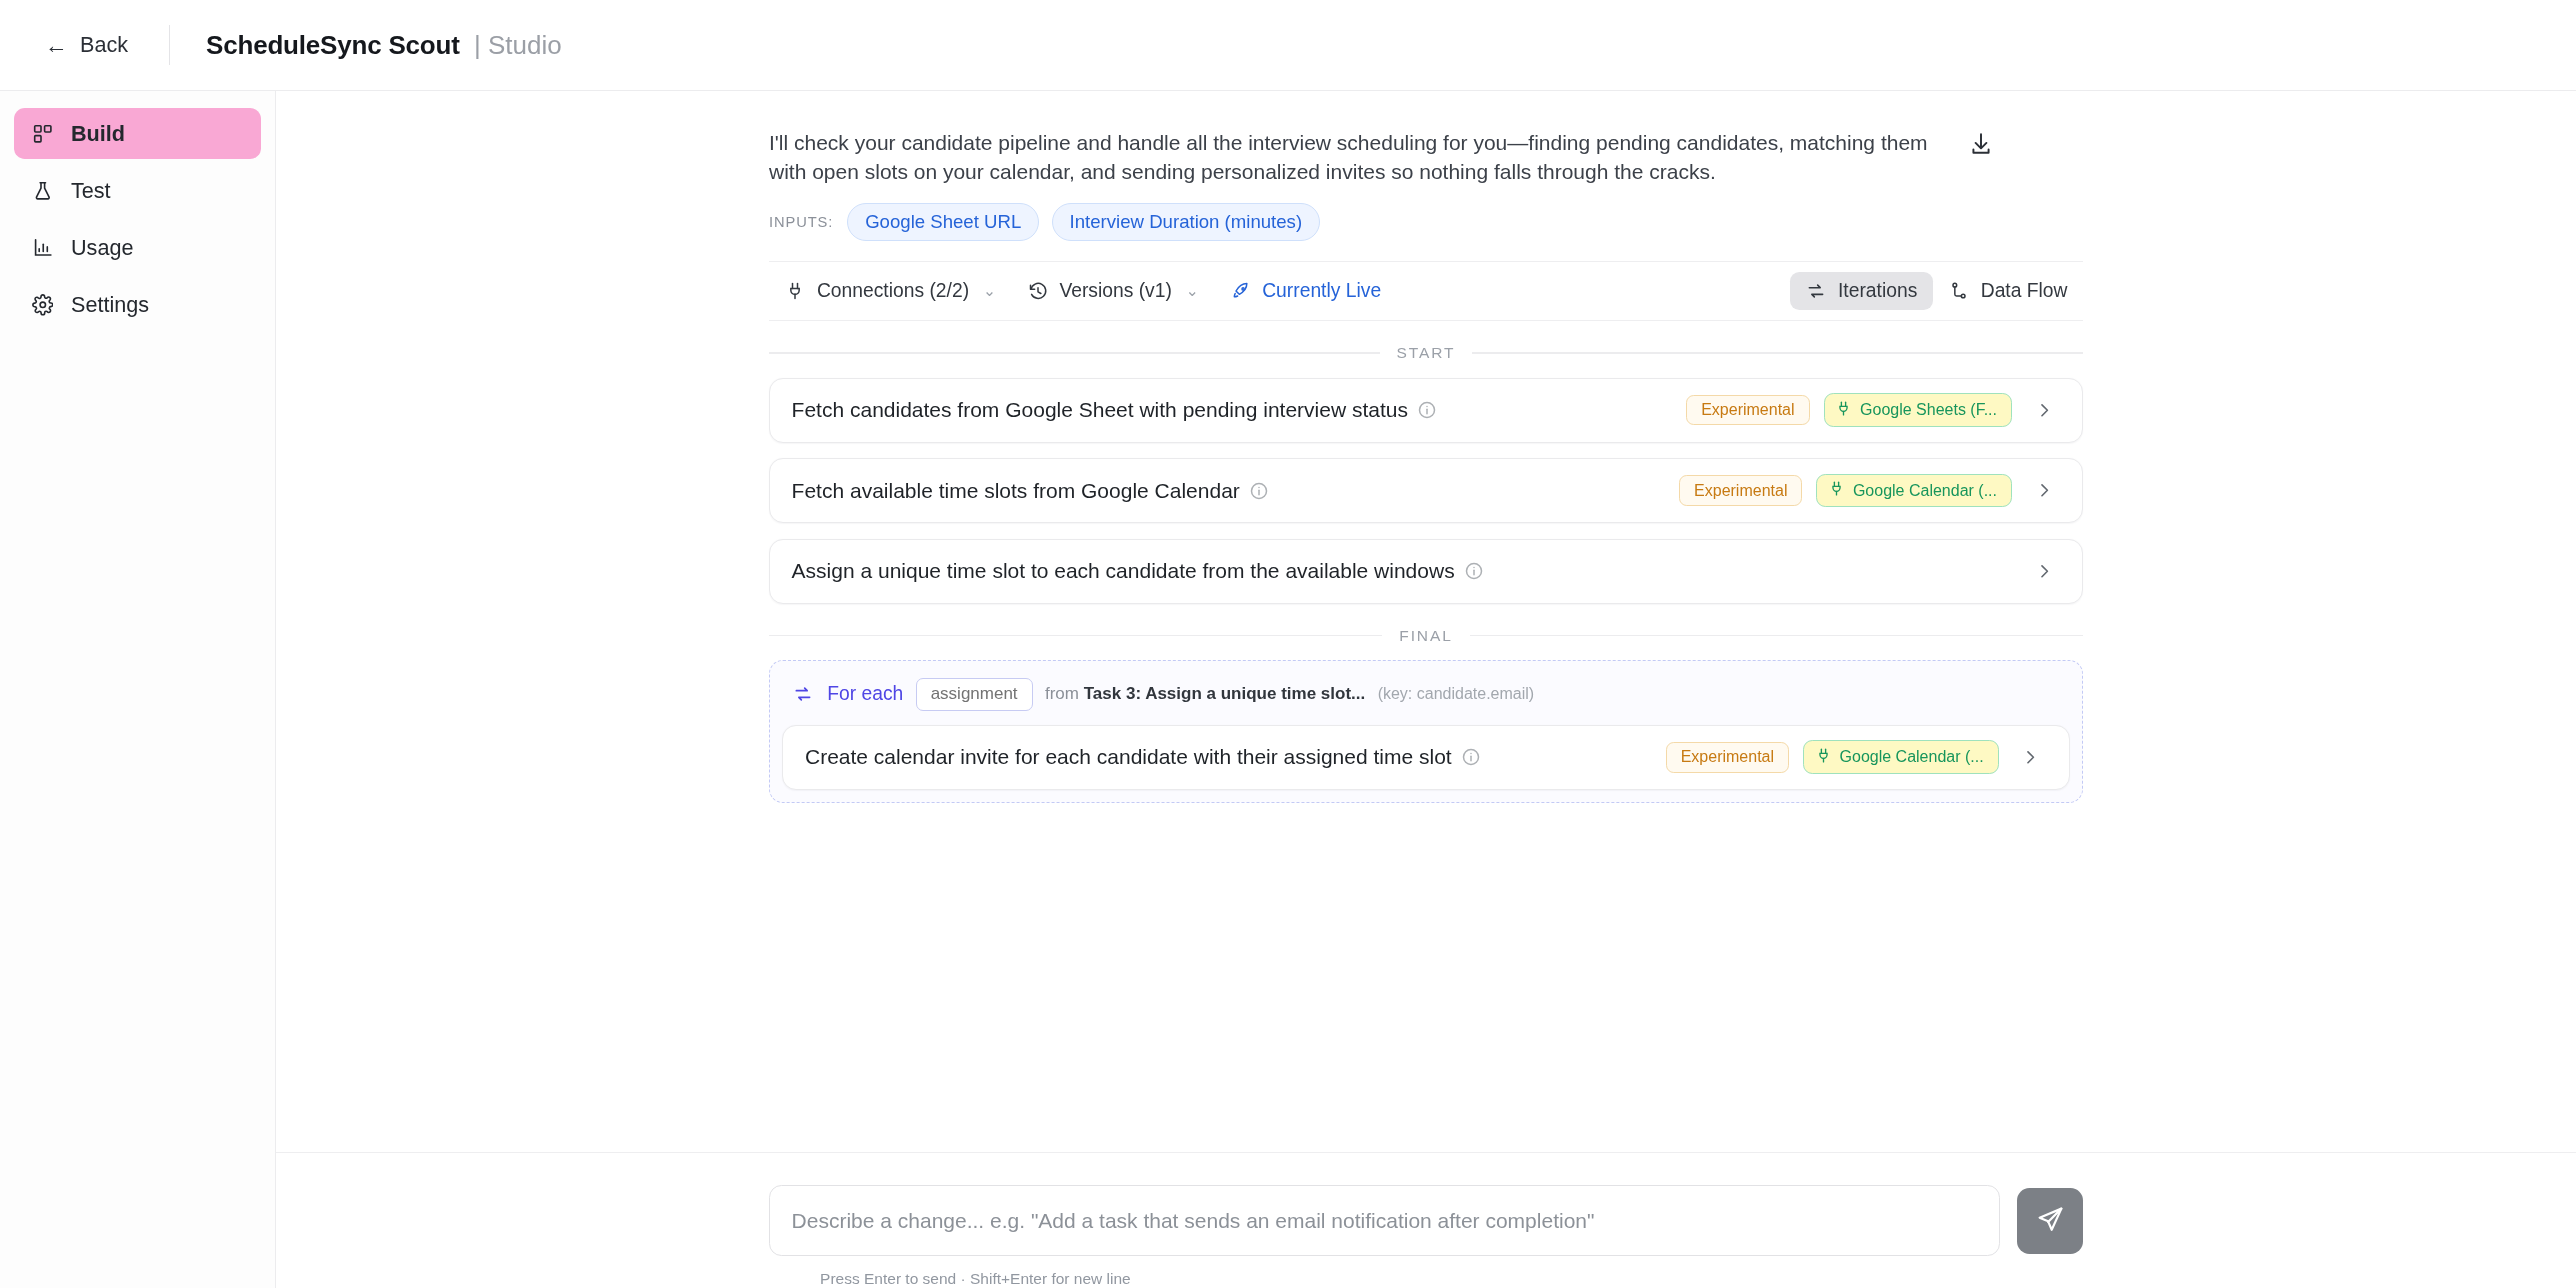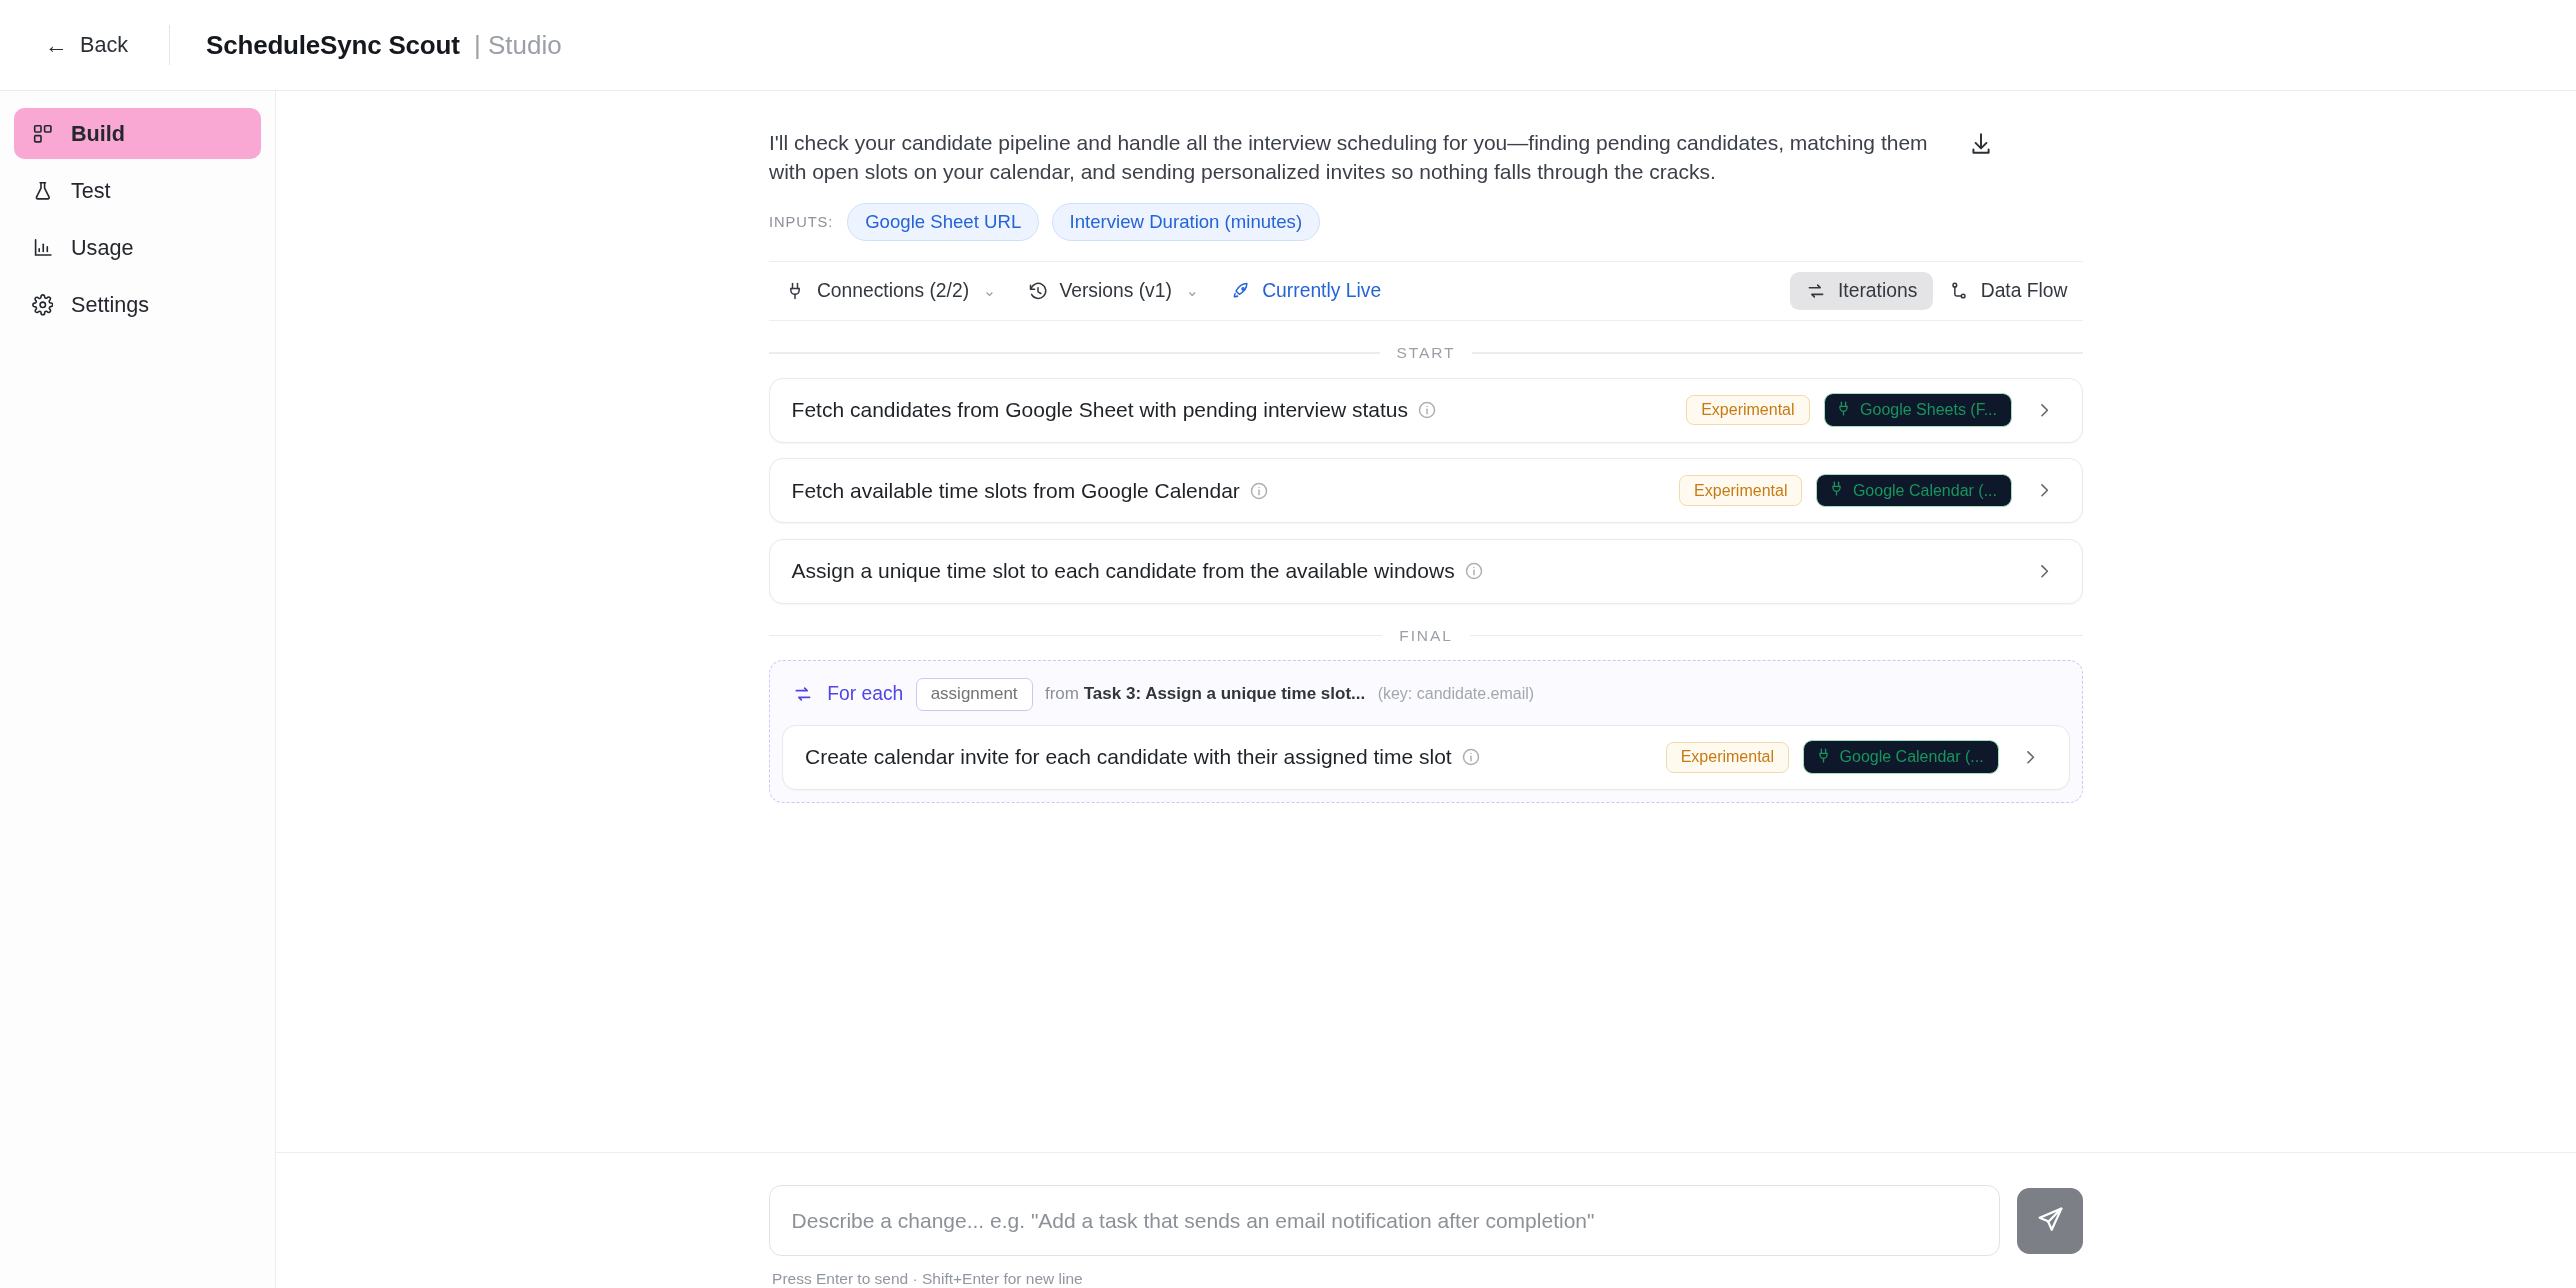--- a/index.html
+++ b/index.html
@@ -147,21 +147,21 @@
   }
   .info-ico { width: 20px; height: 20px; display:flex; opacity: .55; }
   .card-spacer { flex: 1; }
   .badge-exp {
     border: 1.5px solid #f4d9a8; background: #fffaf0;
     color: #c77a12; font-size: 16px;
     padding: 5.4px 14px; border-radius: 7.7px; white-space: nowrap;
     margin-right: 14px;
   }
   .badge-conn {
-    border: 1.5px solid #9fe2bd; background: #0f172a;
+    border: 1.5px solid #9fe2bd; background: #fef9c3;
     color: #17955c; font-size: 16px;
     padding: 5.4px 14px 5.4px 10.8px; border-radius: 9.3px; white-space: nowrap;
     display: flex; align-items: center; gap: 7.7px;
   }
   .chev {
     width: 36px; display: flex; align-items: center; justify-content: center;
     margin-left: 14px; color: #62686f;
   }
 
   
@@ -203,21 +203,21 @@
     font-family: "Liberation Sans", sans-serif;
     outline: none;
   }
   .composer-input::placeholder { color: #8c9198; }
   .send-btn {
     width: 66px; height: 66px; flex: 0 0 66px;
     background: #7c8086; border-radius: 12.4px;
     display: flex; align-items: center; justify-content: center;
     cursor: pointer; border: none;
   }
-  .hint { font-size: 15.5px; color: #9197a0; margin-top: 14px; padding-left: 3.1px; }
+  .hint { font-size: 15.5px; color: #9197a0; margin-top: 14px; padding-left: 3.1px; margin-left: 48px; }
 </style>
 </head>
 <body>
 
 <div class="topbar">
   <div class="back-btn">
     <span class="back-arrow">←</span>
     <span>Back</span>
   </div>
   <div class="topbar-div"></div>

